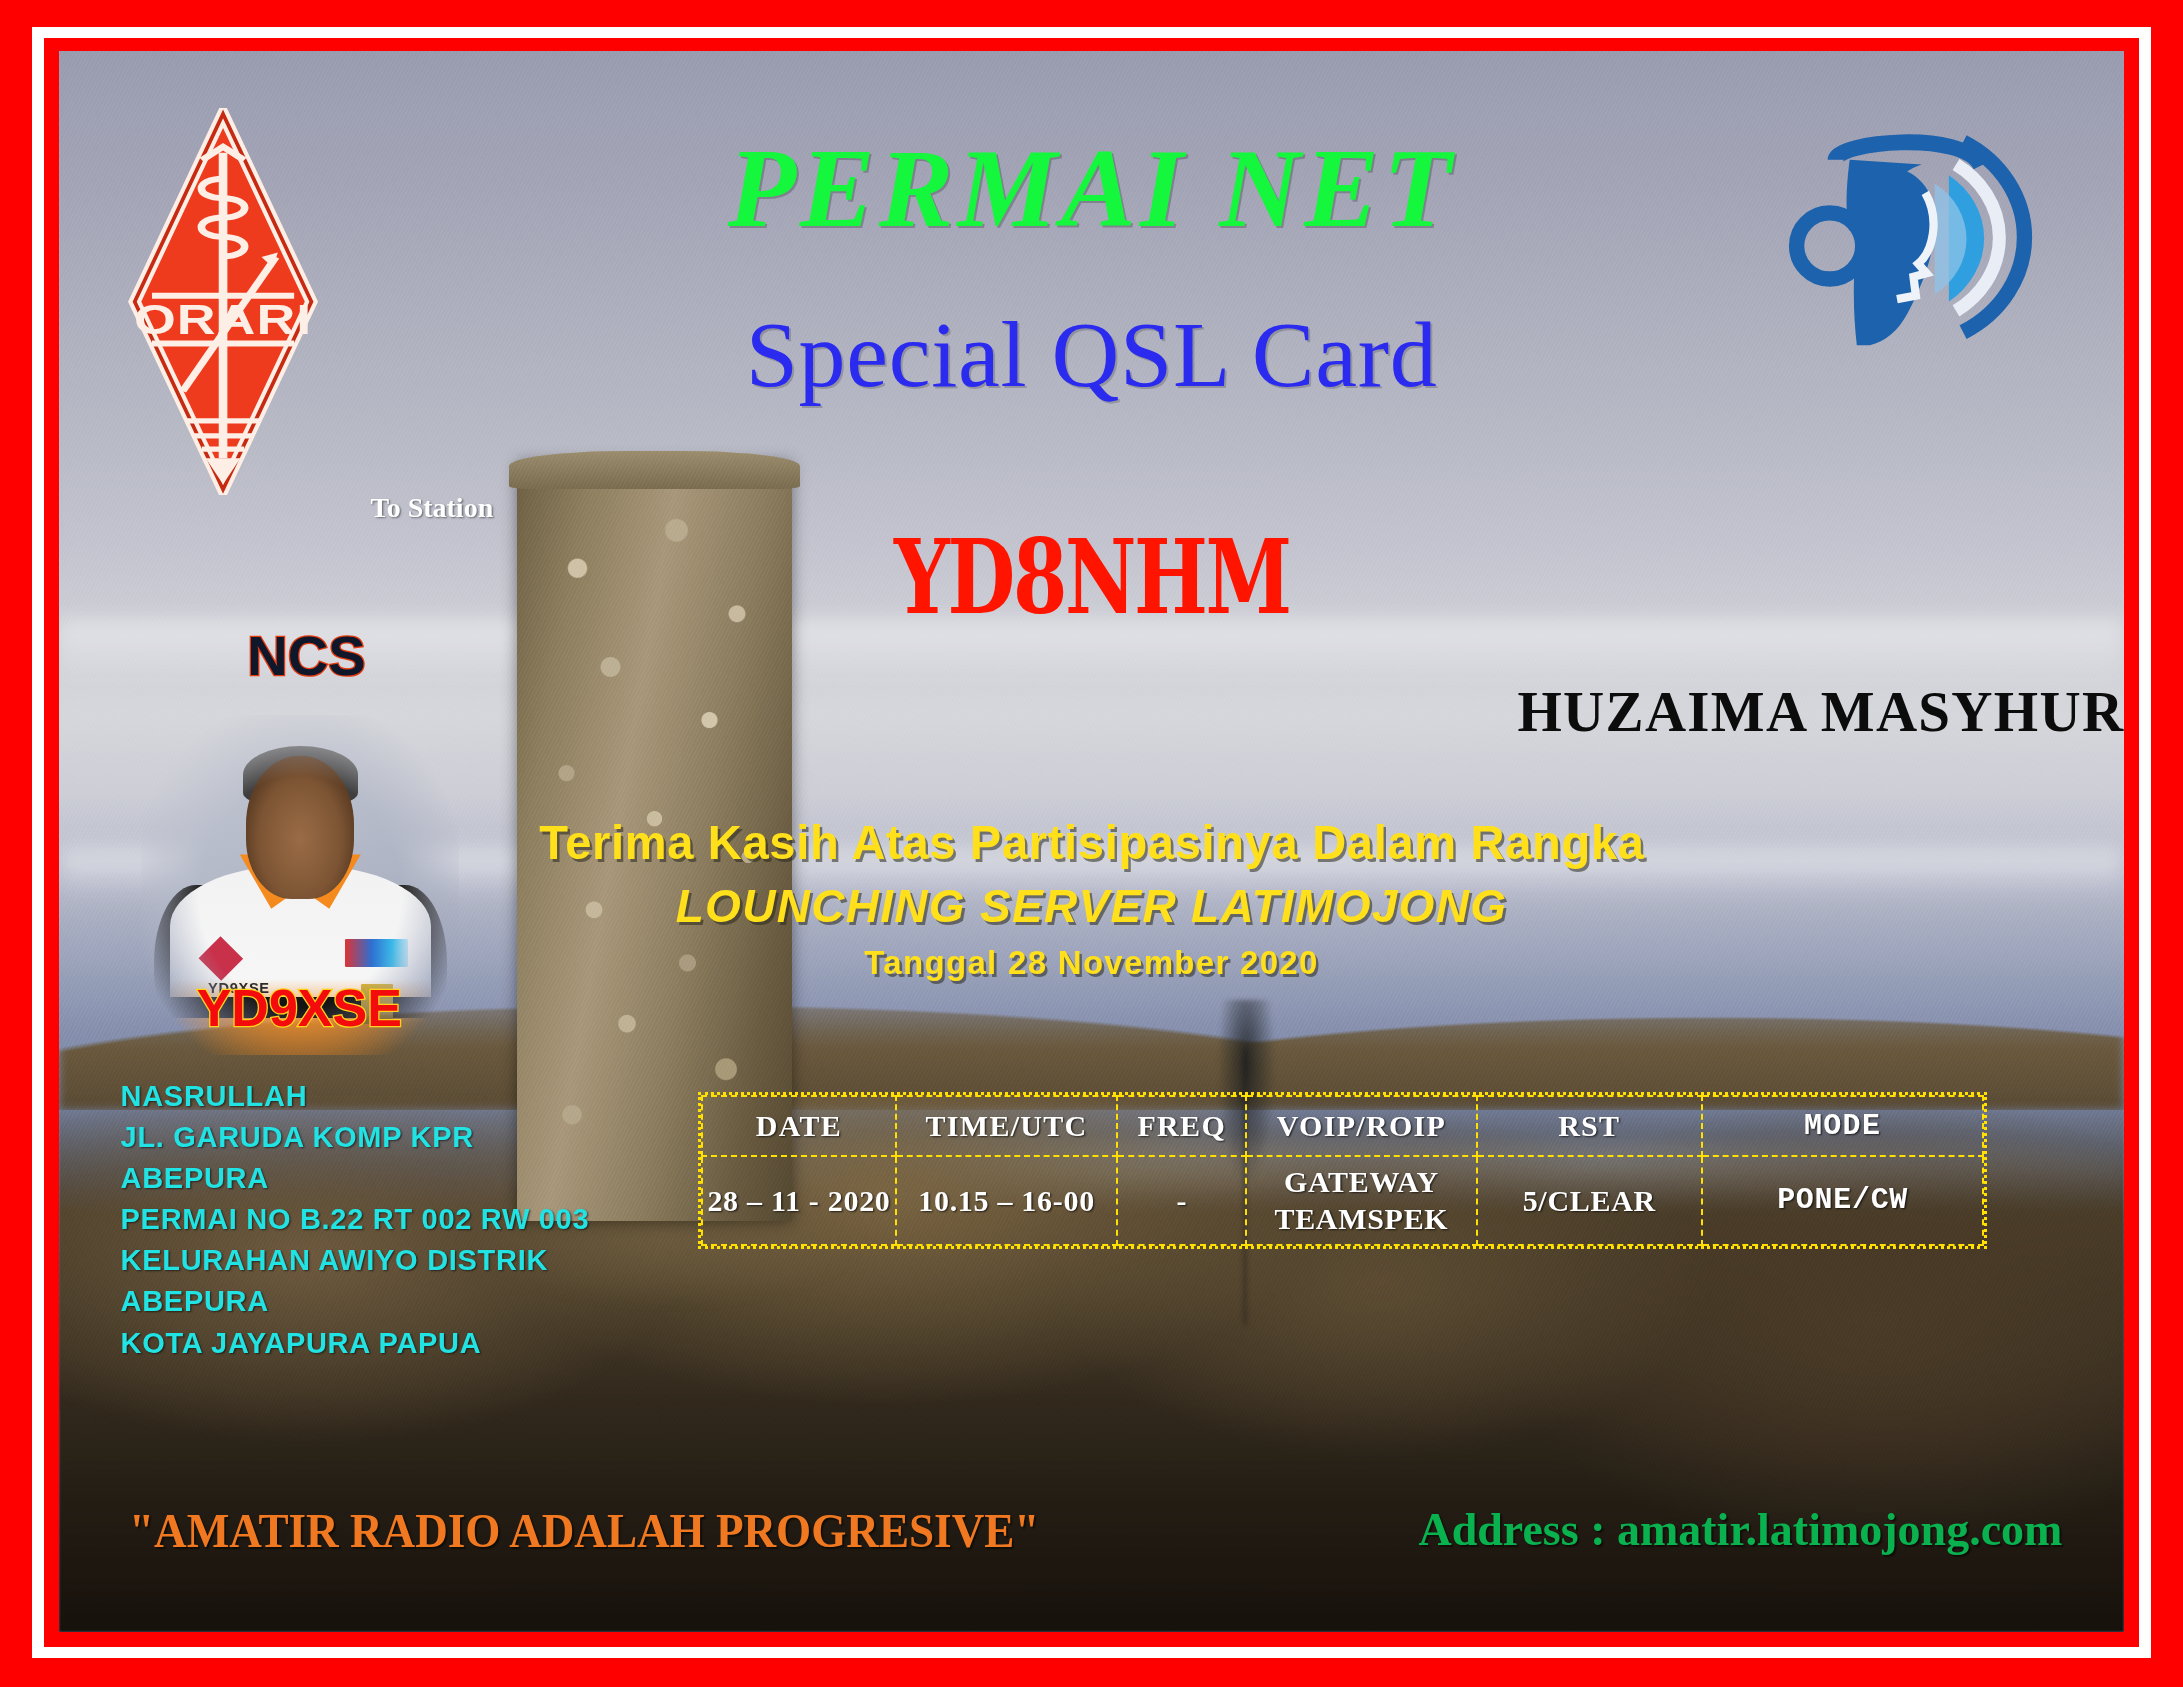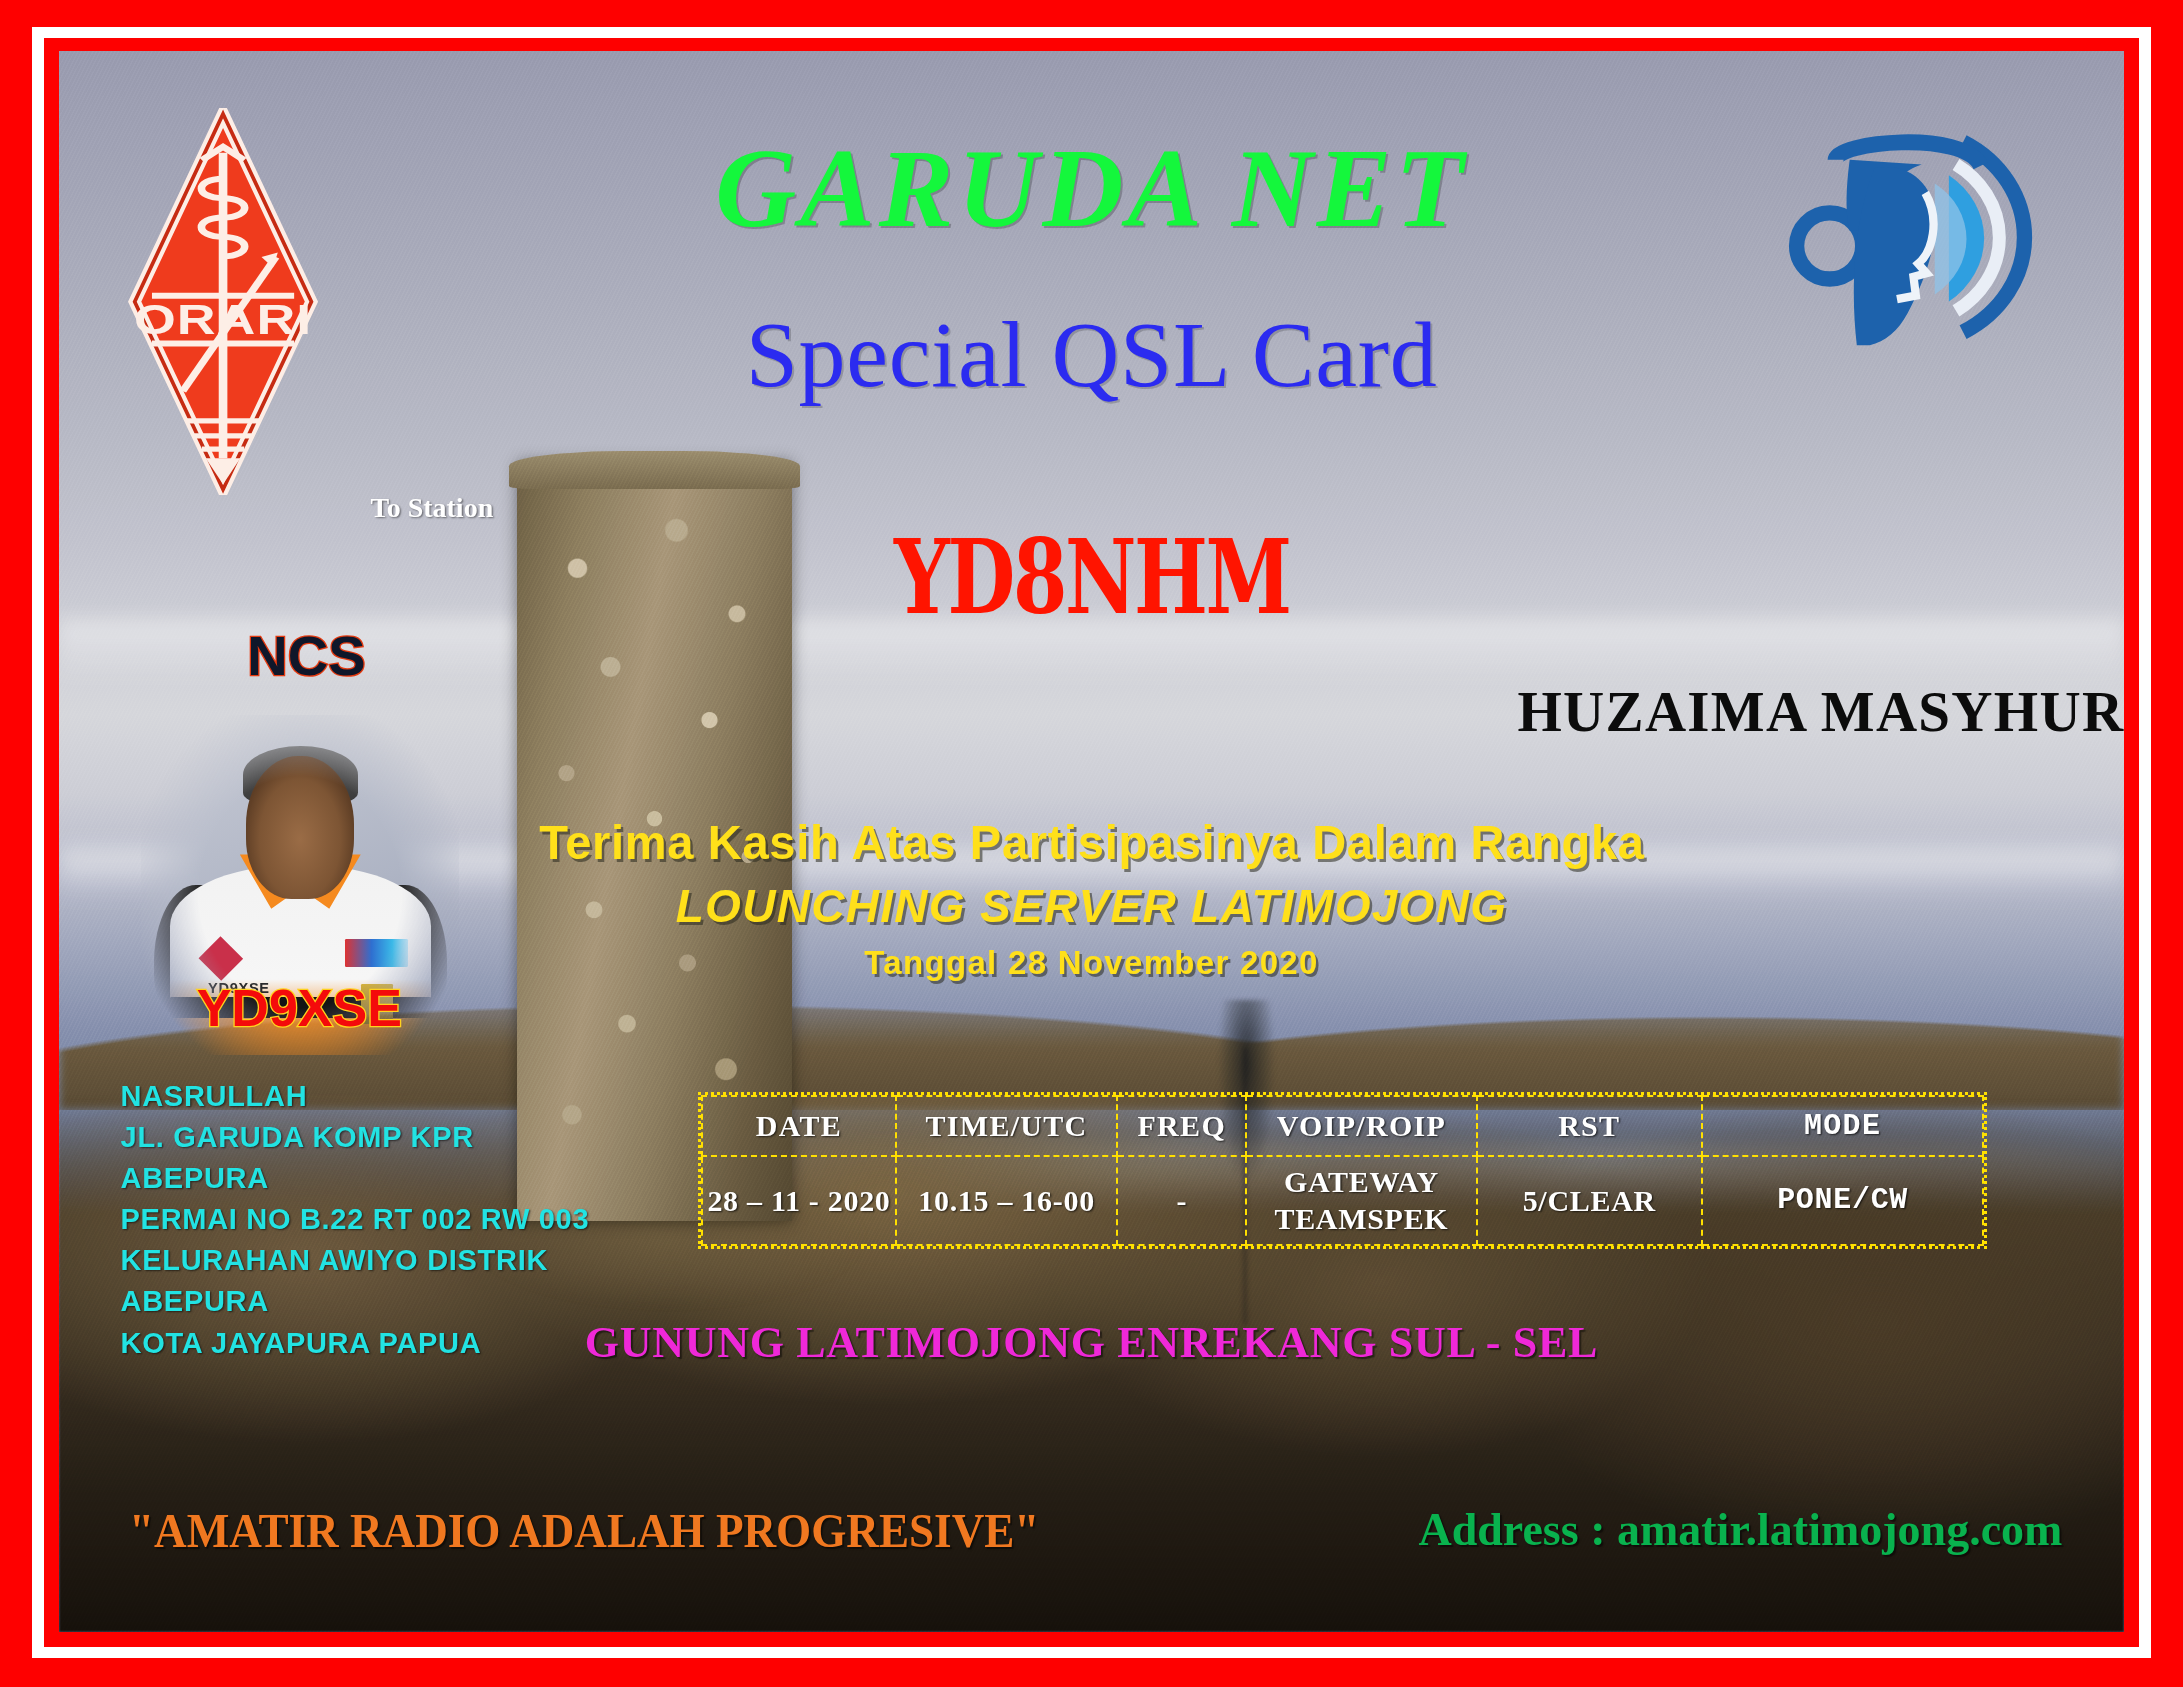--- a/index.html
+++ b/index.html
@@ -252,21 +252,21 @@
                      L160,190 C160,130 186,92 230,78 Z" fill="#1d62ac"></path>
             <path d="M150,84 C222,72 262,128 252,196
                      C246,244 228,288 206,330
                      C190,360 168,378 142,384
                      L120,384 C110,300 112,180 150,84 Z" fill="#1d62ac"></path>
             <path d="M236,126 C262,172 248,226 224,246
                      L238,262 L216,268 L220,300 L188,306" fill="none" stroke="#eef3f9" stroke-width="14"></path>
           </svg>
         </div>
 
-        <div class="t" id="h-net">GARUDA NET</div>
+        <div class="t" id="h-net">PERMAI NET</div>
         <div class="t" id="h-qsl">Special QSL Card</div>
 
         <div class="t" id="to-station">To Station</div>
         <div class="t" id="callsign">YD8NHM</div>
         <div class="t" id="opname">HUZAIMA MASYHUR</div>
 
         <div class="t ylw" id="y1">Terima Kasih Atas Partisipasinya Dalam Rangka</div>
         <div class="t ylw" id="y2">LOUNCHING SERVER LATIMOJONG</div>
         <div class="t ylw" id="y3">Tanggal  28  November  2020</div>
 
@@ -318,21 +318,20 @@
                 <div>GATEWAY</div>
                 <div>TEAMSPEK</div>
               </td>
               <td>5/CLEAR</td>
               <td>PONE/CW</td>
             </tr>
           </tbody>
             </table>
         </div>
 
-        <div class="t" id="loc">GUNUNG LATIMOJONG ENREKANG SUL - SEL</div>
         <div class="t" id="slogan">"AMATIR  RADIO ADALAH PROGRESIVE"</div>
         <div class="t" id="addrweb">Address  : amatir.latimojong.com</div>
 
       </div>
     </div>
   </div>
 </div>
 
 
 </body></html>

